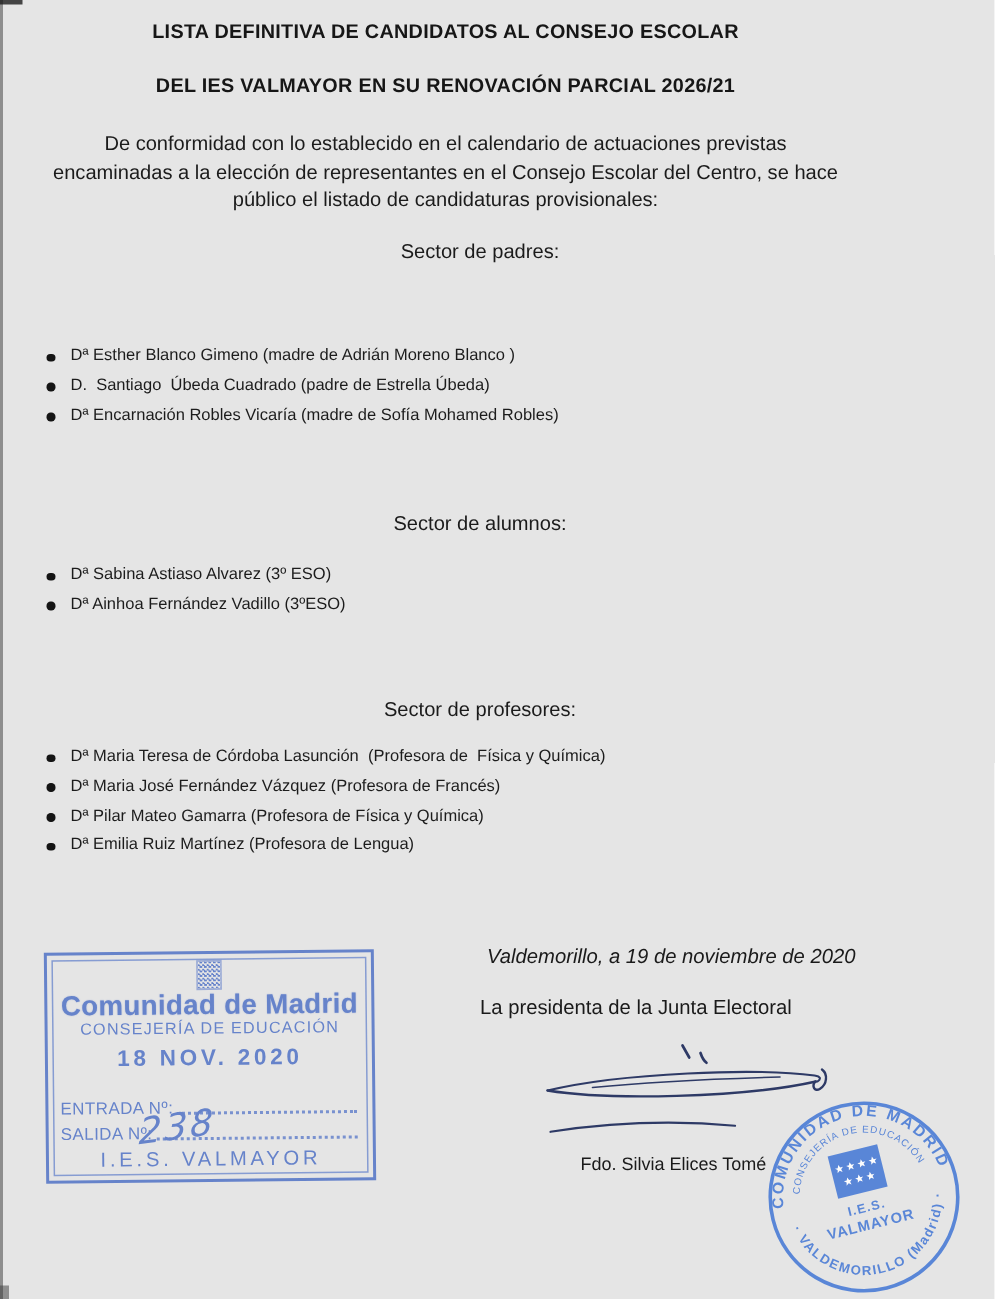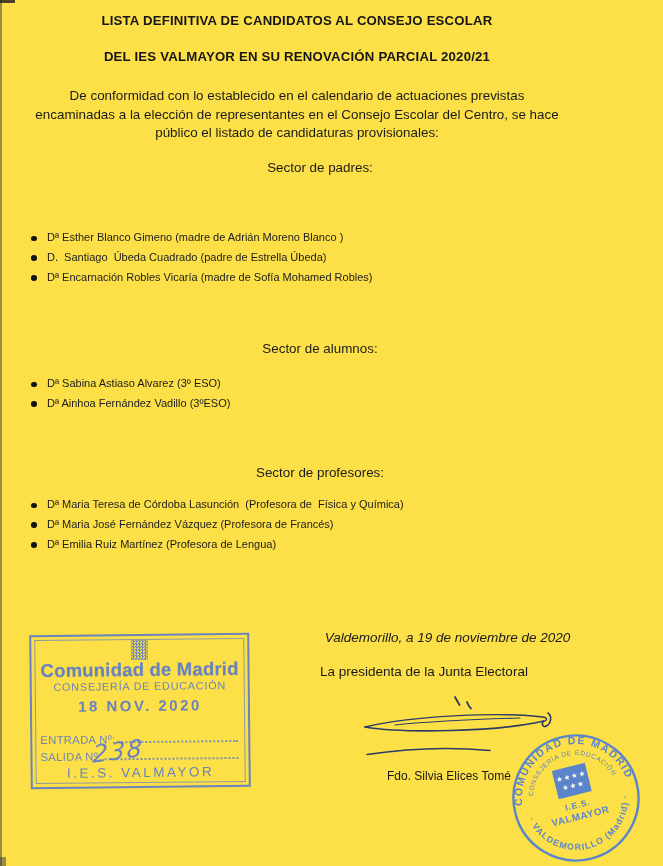--- a/index.html
+++ b/index.html
@@ -1,17 +1,17 @@
 <!DOCTYPE html>
 <html style="--stamp-blue: #5d7cc9; --round-blue: #4e7ed6; --ink: #2e3a66;"><head>
 <meta charset="utf-8">
 <style>
   html,body{margin:0;padding:0;background:#fff;}
   .page{
-    position:relative; width:663px; height:866px; background:#fde047;
+    position:relative; width:663px; height:866px; background:#e5e5e5;
     font-family:"Liberation Sans", sans-serif; color:#1d1d1d; overflow:hidden;
   }
   .pre{white-space:pre-wrap;}
   
   .scan-left{position:absolute;left:0;top:0;width:2px;height:866px;background:#474747;opacity:.55;}
   .scan-dash{position:absolute;left:0;top:0;width:15px;height:3px;background:#1c1c1c;opacity:.8;}
   .scan-dash2{position:absolute;left:0;top:857px;width:6px;height:9px;background:#3a3a3a;opacity:.5;}
 
   .doc-title{position:absolute;left:0;width:594px;text-align:center;font-weight:bold;font-size:13.2px;letter-spacing:.2px;color:#161616;}
   .t1{top:13px;} .t2{top:49px;}
@@ -63,21 +63,21 @@
 </style>
 </head>
 <body>
 
 <div class="page">
   <div class="scan-left"></div>
   <div class="scan-dash"></div>
   <div class="scan-dash2"></div>
 
   <div class="doc-title t1">LISTA DEFINITIVA DE CANDIDATOS AL CONSEJO ESCOLAR</div>
-  <div class="doc-title t2">DEL IES VALMAYOR EN SU RENOVACIÓN PARCIAL 2020/21</div>
+  <div class="doc-title t2">DEL IES VALMAYOR EN SU RENOVACIÓN PARCIAL 2026/21</div>
 
   <div class="intro">
     <div class="pre">De conformidad con lo establecido en el calendario de actuaciones previstas</div>
     <div class="pre">encaminadas a la elección de representantes en el Consejo Escolar del Centro, se hace</div>
     <div class="pre">público el listado de candidaturas provisionales:</div>
   </div>
 
   <div class="sec-heading h-padres">Sector de padres:</div>
   <ul class="blist l-padres">
     <li><span class="dot"></span><span class="pre">Dª Esther Blanco Gimeno (madre de Adrián Moreno Blanco )</span></li>
@@ -88,20 +88,21 @@
   <div class="sec-heading h-alumnos">Sector de alumnos:</div>
   <ul class="blist l-alumnos">
     <li><span class="dot"></span><span class="pre">Dª Sabina Astiaso Alvarez (3º ESO)</span></li>
     <li><span class="dot"></span><span class="pre">Dª Ainhoa Fernández Vadillo (3ºESO)</span></li>
   </ul>
 
   <div class="sec-heading h-prof">Sector de profesores:</div>
   <ul class="blist l-prof">
     <li><span class="dot"></span><span class="pre">Dª Maria Teresa de Córdoba Lasunción  (Profesora de  Física y Química)</span></li>
     <li><span class="dot"></span><span class="pre">Dª Maria José Fernández Vázquez (Profesora de Francés)</span></li>
+    <li><span class="dot"></span><span class="pre">Dª Pilar Mateo Gamarra (Profesora de Física y Química)</span></li>
     <li><span class="dot"></span><span class="pre">Dª Emilia Ruiz Martínez (Profesora de Lengua)</span></li>
   </ul>
 
   <div class="date-line">Valdemorillo, a 19 de noviembre de 2020</div>
   <div class="role-line">La presidenta de la Junta Electoral</div>
 
   <svg class="signature" viewBox="0 0 215 75">
     <path d="M 110,9 l 4.5,8" stroke-width="1.8"></path>
     <path d="M 122,14 c 1,3 2,5 4,6.5" stroke-width="1.8"></path>
     <path d="M 20,39 C 70,27 160,24 198,29 Q 204,30 200,33" stroke-width="1.4"></path>

